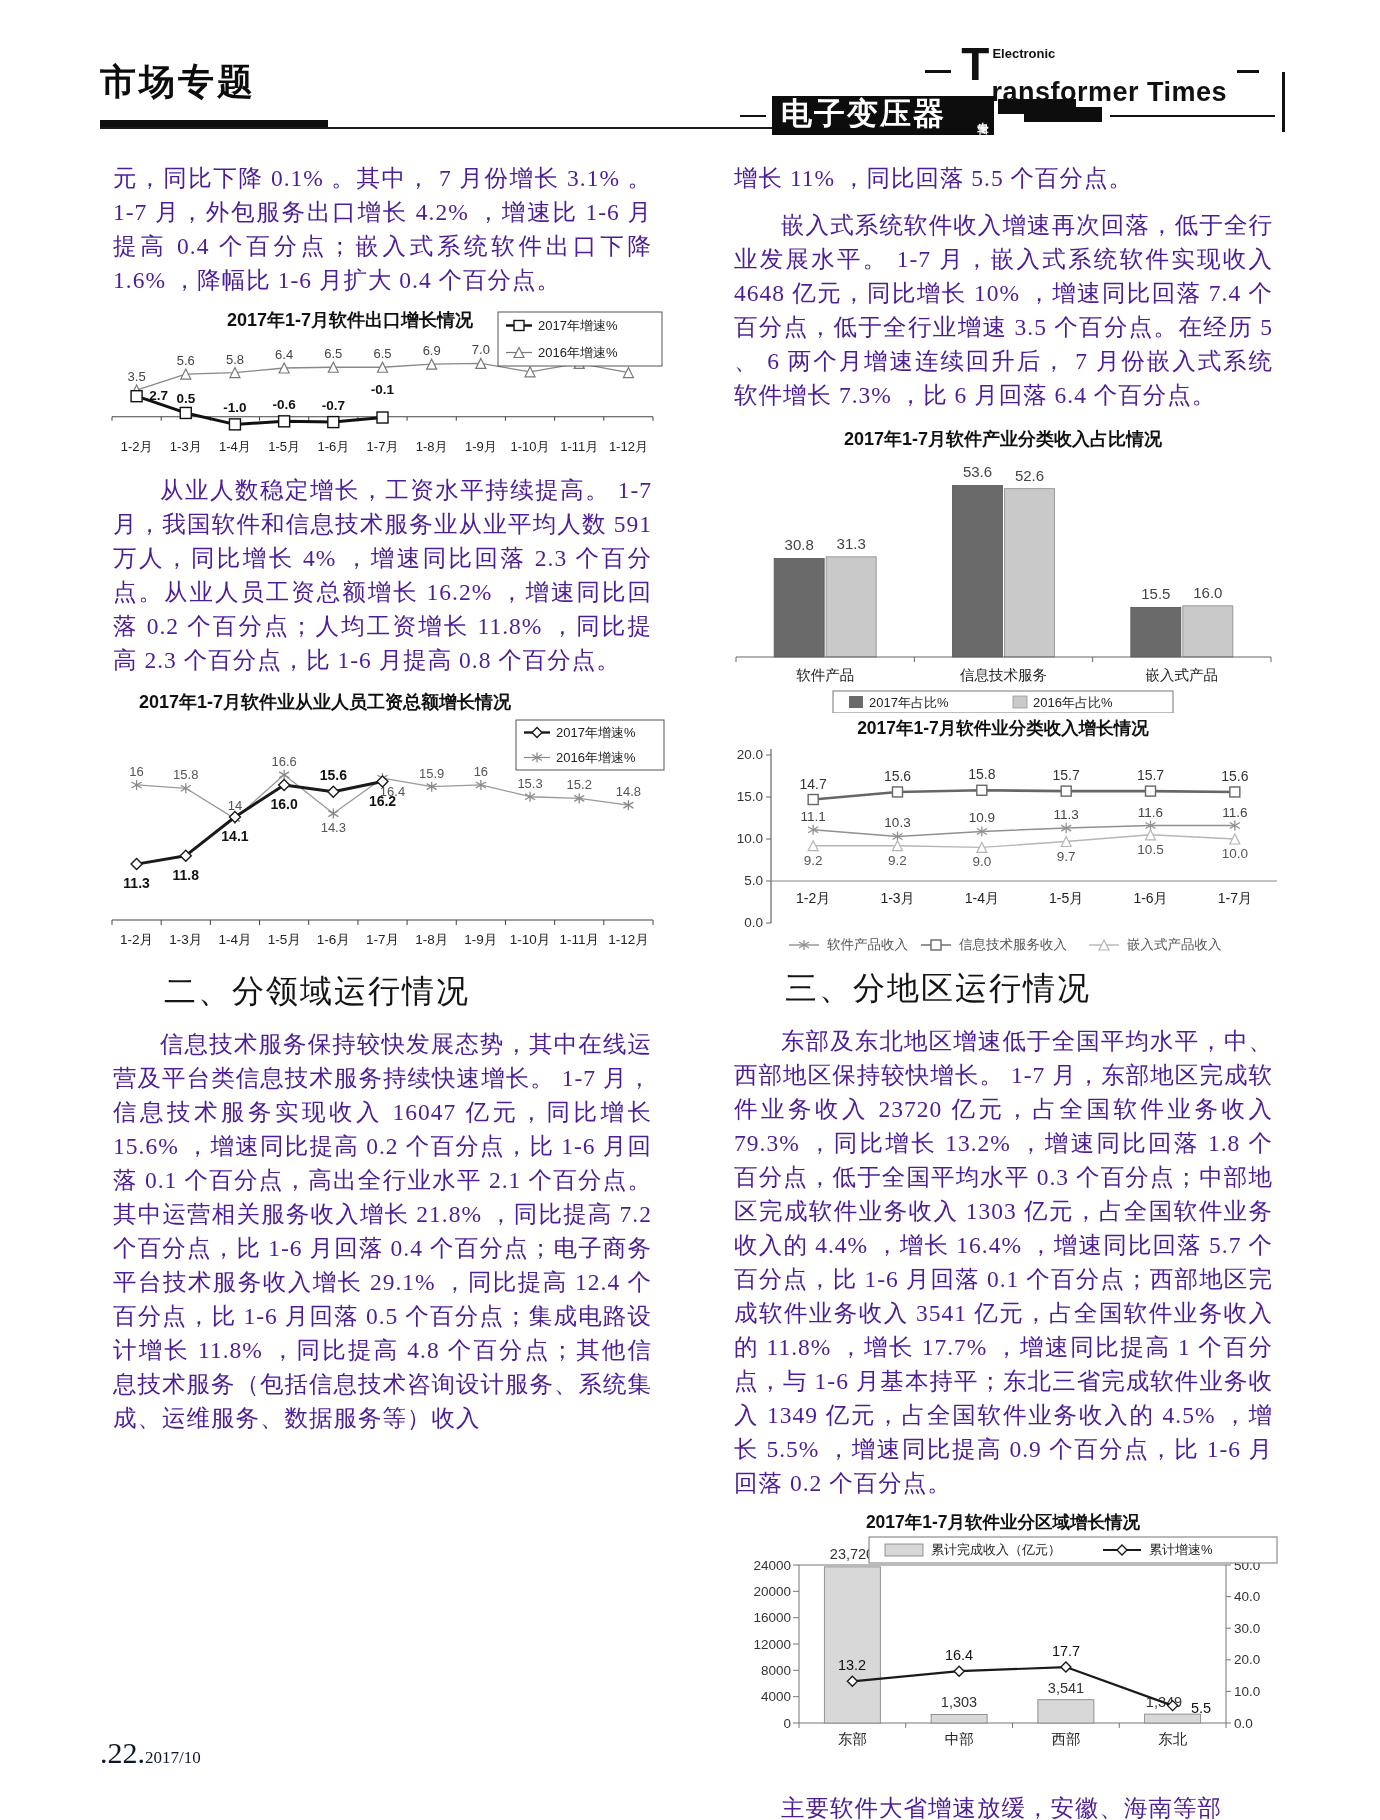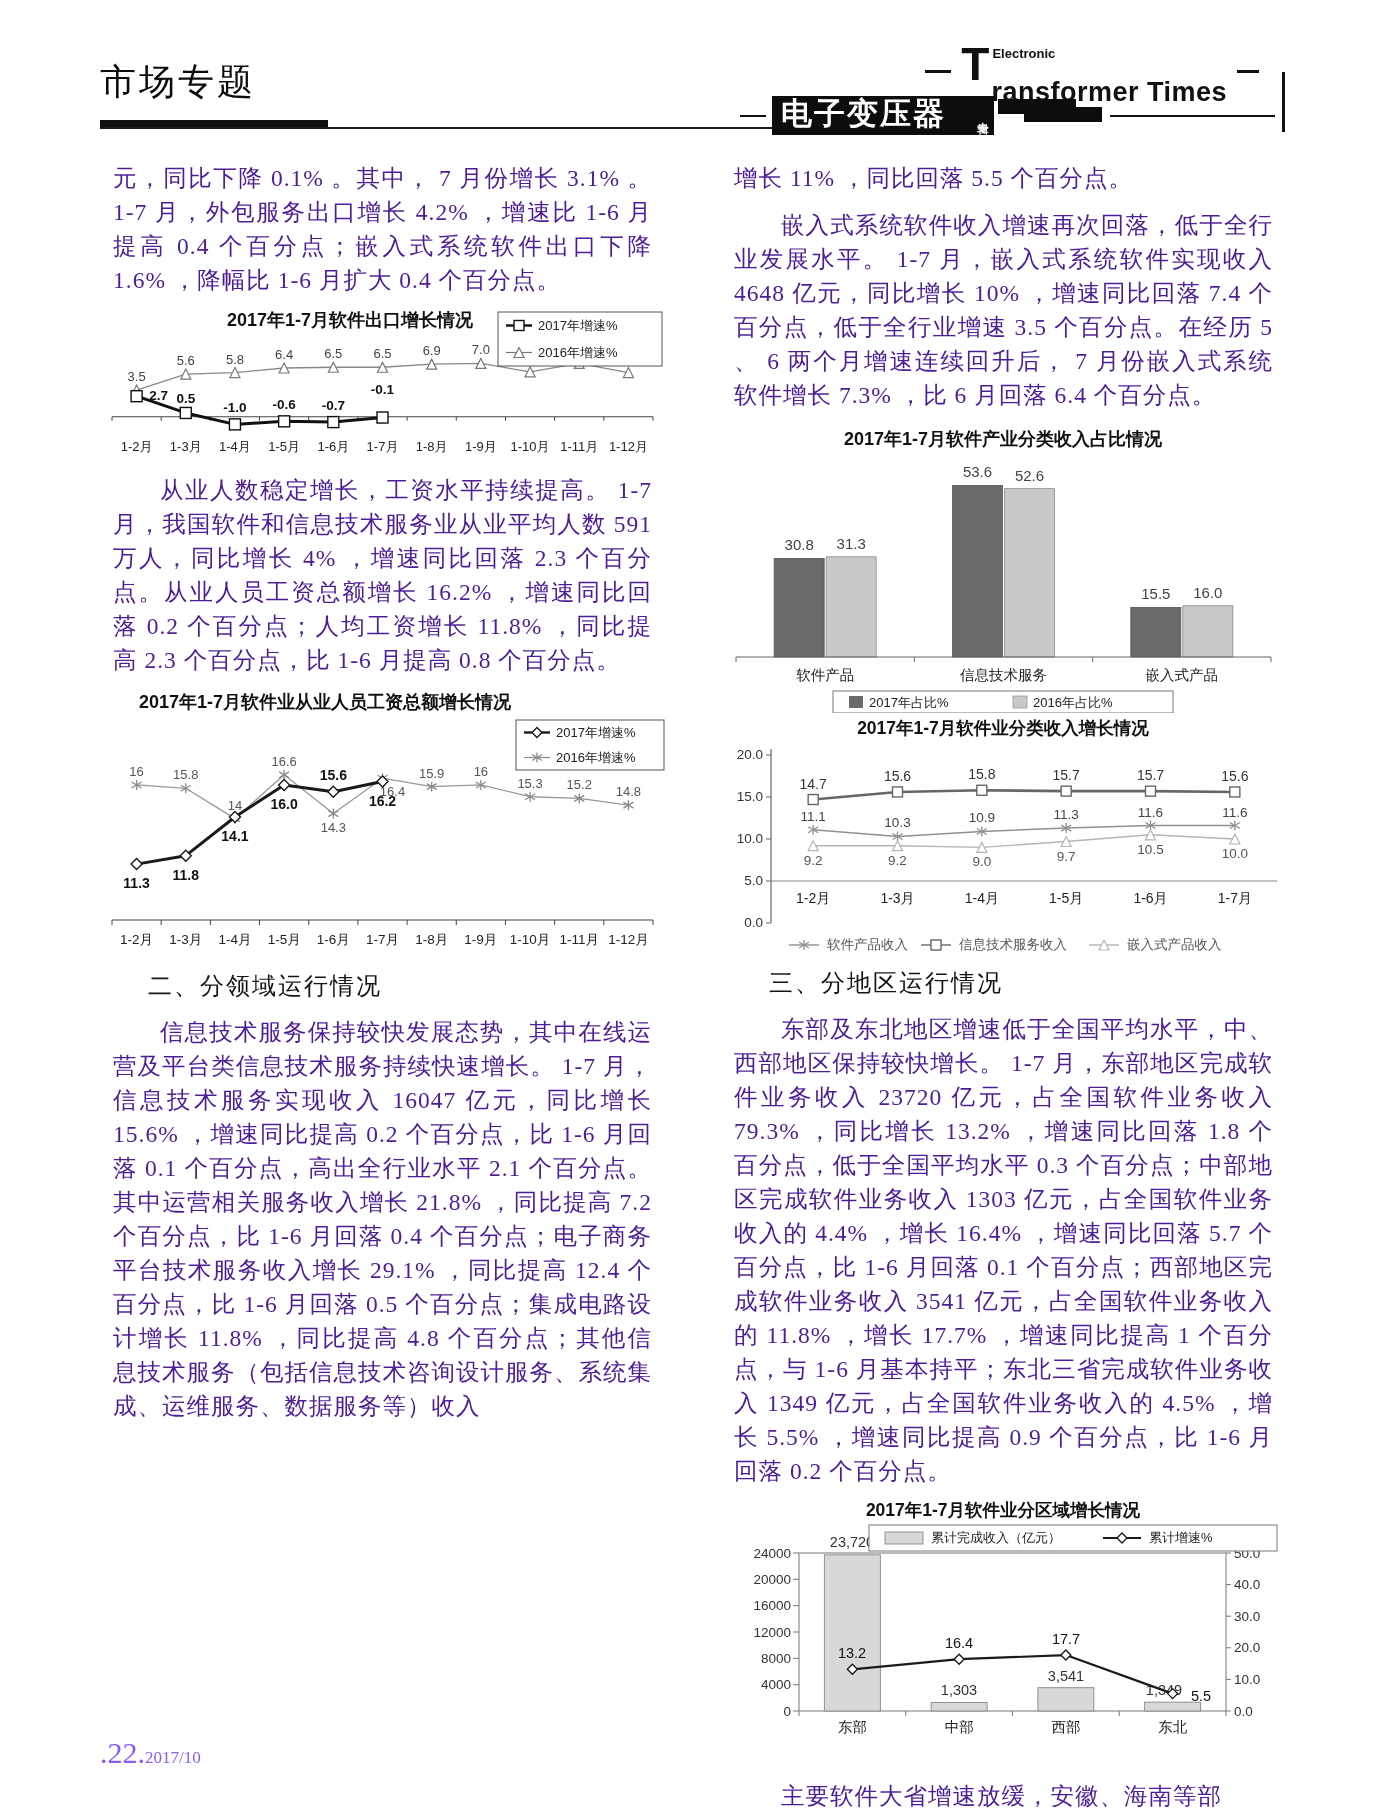--- a/index.html
+++ b/index.html
@@ -1,20 +1,20 @@
 <!DOCTYPE html>
 <html><head>
 <meta charset="utf-8">
 <style>
   html,body{margin:0;padding:0;background:#d9d9d9;}
   .page{position:relative;width:1380px;height:1820px;margin:0 auto;background:#ffffff;overflow:hidden;
         font-family:"Liberation Serif","DejaVu Serif",serif;color:#141414;}
   
   .header{position:absolute;left:100px;top:58px;width:1185px;height:84px;}
-  .section-title{font-family:"Liberation Sans","DejaVu Sans",sans-serif;font-size:36px;font-weight:normal;
+  .section-title{font-family:"Liberation Sans","DejaVu Sans",sans-serif;font-size:36px;font-weight:bold;
                  letter-spacing:3px;color:#0c0c0c;}
   .title-bar{position:absolute;left:0;top:62px;width:228px;height:9px;background:#101010;}
   .title-line{position:absolute;left:0;top:69px;width:770px;height:2px;background:#1a1a1a;}
   .brand{position:absolute;right:0;top:-14px;width:545px;height:100px;font-family:"Liberation Sans","DejaVu Sans",sans-serif;}
   .brand-row1{position:absolute;right:26px;top:0;white-space:nowrap;display:flex;align-items:flex-start;}
   .brand-dash{display:inline-block;width:26px;height:3px;background:#111;margin:26px 10px 0 0;}
   .tt-initial{font-size:46px;font-weight:bold;line-height:40px;color:#111;}
   .tt-rest{display:inline-block;margin-left:2px;}
   .tt-small{display:block;font-size:13px;font-weight:bold;color:#111;margin:2px 0 18px 1px;}
   .tt-main{display:block;font-size:27px;font-weight:bold;color:#111;letter-spacing:0.5px;line-height:26px;}
@@ -28,25 +28,25 @@
             letter-spacing:1px;margin-left:4px;font-weight:bold;}
   .logo-step{display:inline-block;width:78px;height:15px;background:#0d0d0d;margin:0 0 18px 4px;
              box-shadow:26px 8px 0 0 #0d0d0d;}
   .tail-line{flex:1;height:2px;background:#111;margin-left:34px;}
   
   .columns{position:absolute;left:100px;top:148px;width:1186px;display:flex;gap:56px;}
   .col{width:565px;flex:0 0 565px;}
   .col p{margin:13px;font-size:23.5px;line-height:34px;text-align:justify;text-indent:2em;
          letter-spacing:1px;color:#4c1d95;}
   .col p.cont{text-indent:0;}
-  .sec-heading{font-size:24px;font-weight:400;margin:8px 0 4px 0;text-indent:2em;letter-spacing:2px;}
+  .sec-heading{font-size:32px;font-weight:400;margin:8px 0 4px 0;text-indent:2em;letter-spacing:2px;}
   figure.chart{margin:6px 0;padding:0;width:565px;}
   .c0{height:150px;} .c1{height:272px;} .c2{height:288px;} .c3{height:240px;} .c4{height:265px;}
   
-  .footer{position:absolute;left:100px;top:1736px;color:#8b5cf6;}
+  .footer{position:absolute;left:100px;top:1736px;color:#0f172a;}
   .pg{font-size:30px;}
   .issue{font-size:17px;}
 </style>
 </head>
 <body>
 
 <div class="page">
 
   <div class="header">
     <div class="section-title">市场专题</div>

